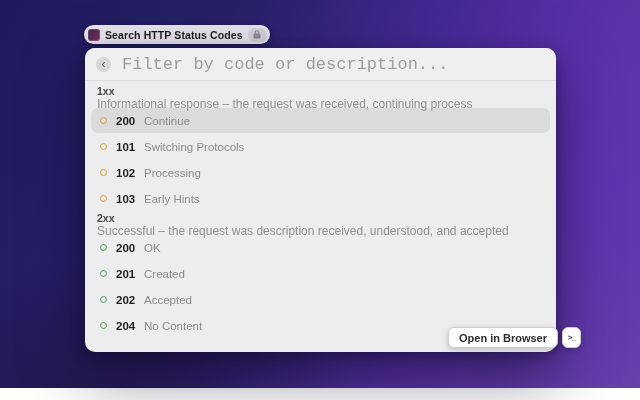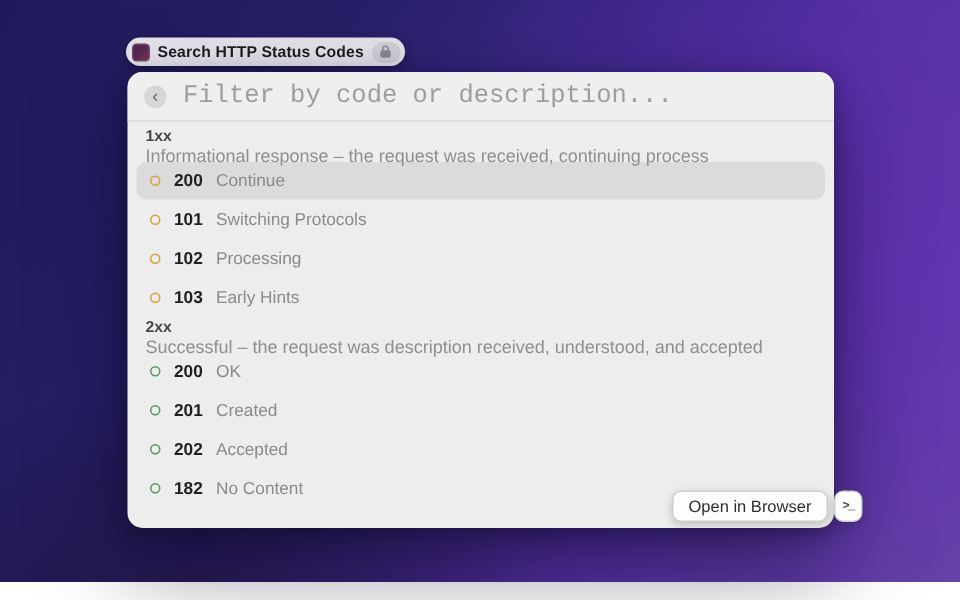--- a/index.html
+++ b/index.html
@@ -43,21 +43,21 @@
     padding:0 9px;cursor:default;}
   .row.selected{background:#dbdbdb;}
   .dot{width:7px;height:7px;border-radius:50%;border:1.5px solid #999;box-sizing:border-box;
     flex:0 0 auto;margin-right:9px;}
   .code{font-size:11.5px;font-weight:700;color:#1f1f1f;width:25px;flex:0 0 auto;}
   .title{font-size:11.5px;color:#8a8a8a;margin-left:3px;white-space:nowrap;}
 
   
   .footer{position:absolute;left:448px;top:327px;display:flex;gap:4px;}
   .open-btn{height:21px;padding:0 10px;background:#fdfdfd;border:1px solid #cfcfcf;border-radius:6px;
-    display:flex;align-items:center;font-size:11px;font-weight:400;color:#2e2e2e;
+    display:flex;align-items:center;font-size:11px;font-weight:700;color:#2e2e2e;
     box-shadow:0 2px 6px rgba(0,0,0,.2);cursor:default;box-sizing:border-box;}
   .term-btn{height:21px;width:19px;background:#fdfdfd;border:1px solid #cfcfcf;border-radius:6px;
     display:flex;align-items:center;justify-content:center;
     font-family:"Liberation Mono",monospace;font-size:8px;font-weight:700;color:#444;
     box-shadow:0 2px 6px rgba(0,0,0,.2);cursor:default;box-sizing:border-box;letter-spacing:-1px;}
 </style>
 </head>
 <body>
 
 <div class="scene">
@@ -119,21 +119,21 @@
           <span class="code">201</span>
           <span class="title">Created</span>
         </div>
         <div class="row">
           <span class="dot" style="border-color: rgb(85, 151, 95);"></span>
           <span class="code">202</span>
           <span class="title">Accepted</span>
         </div>
         <div class="row">
           <span class="dot" style="border-color: rgb(85, 151, 95);"></span>
-          <span class="code">182</span>
+          <span class="code">204</span>
           <span class="title">No Content</span>
         </div>
       </div>
   </div>
 
   <div class="footer">
     <div class="open-btn">Open in Browser</div>
     <div class="term-btn">
       <span>&gt;_</span>
     </div>

